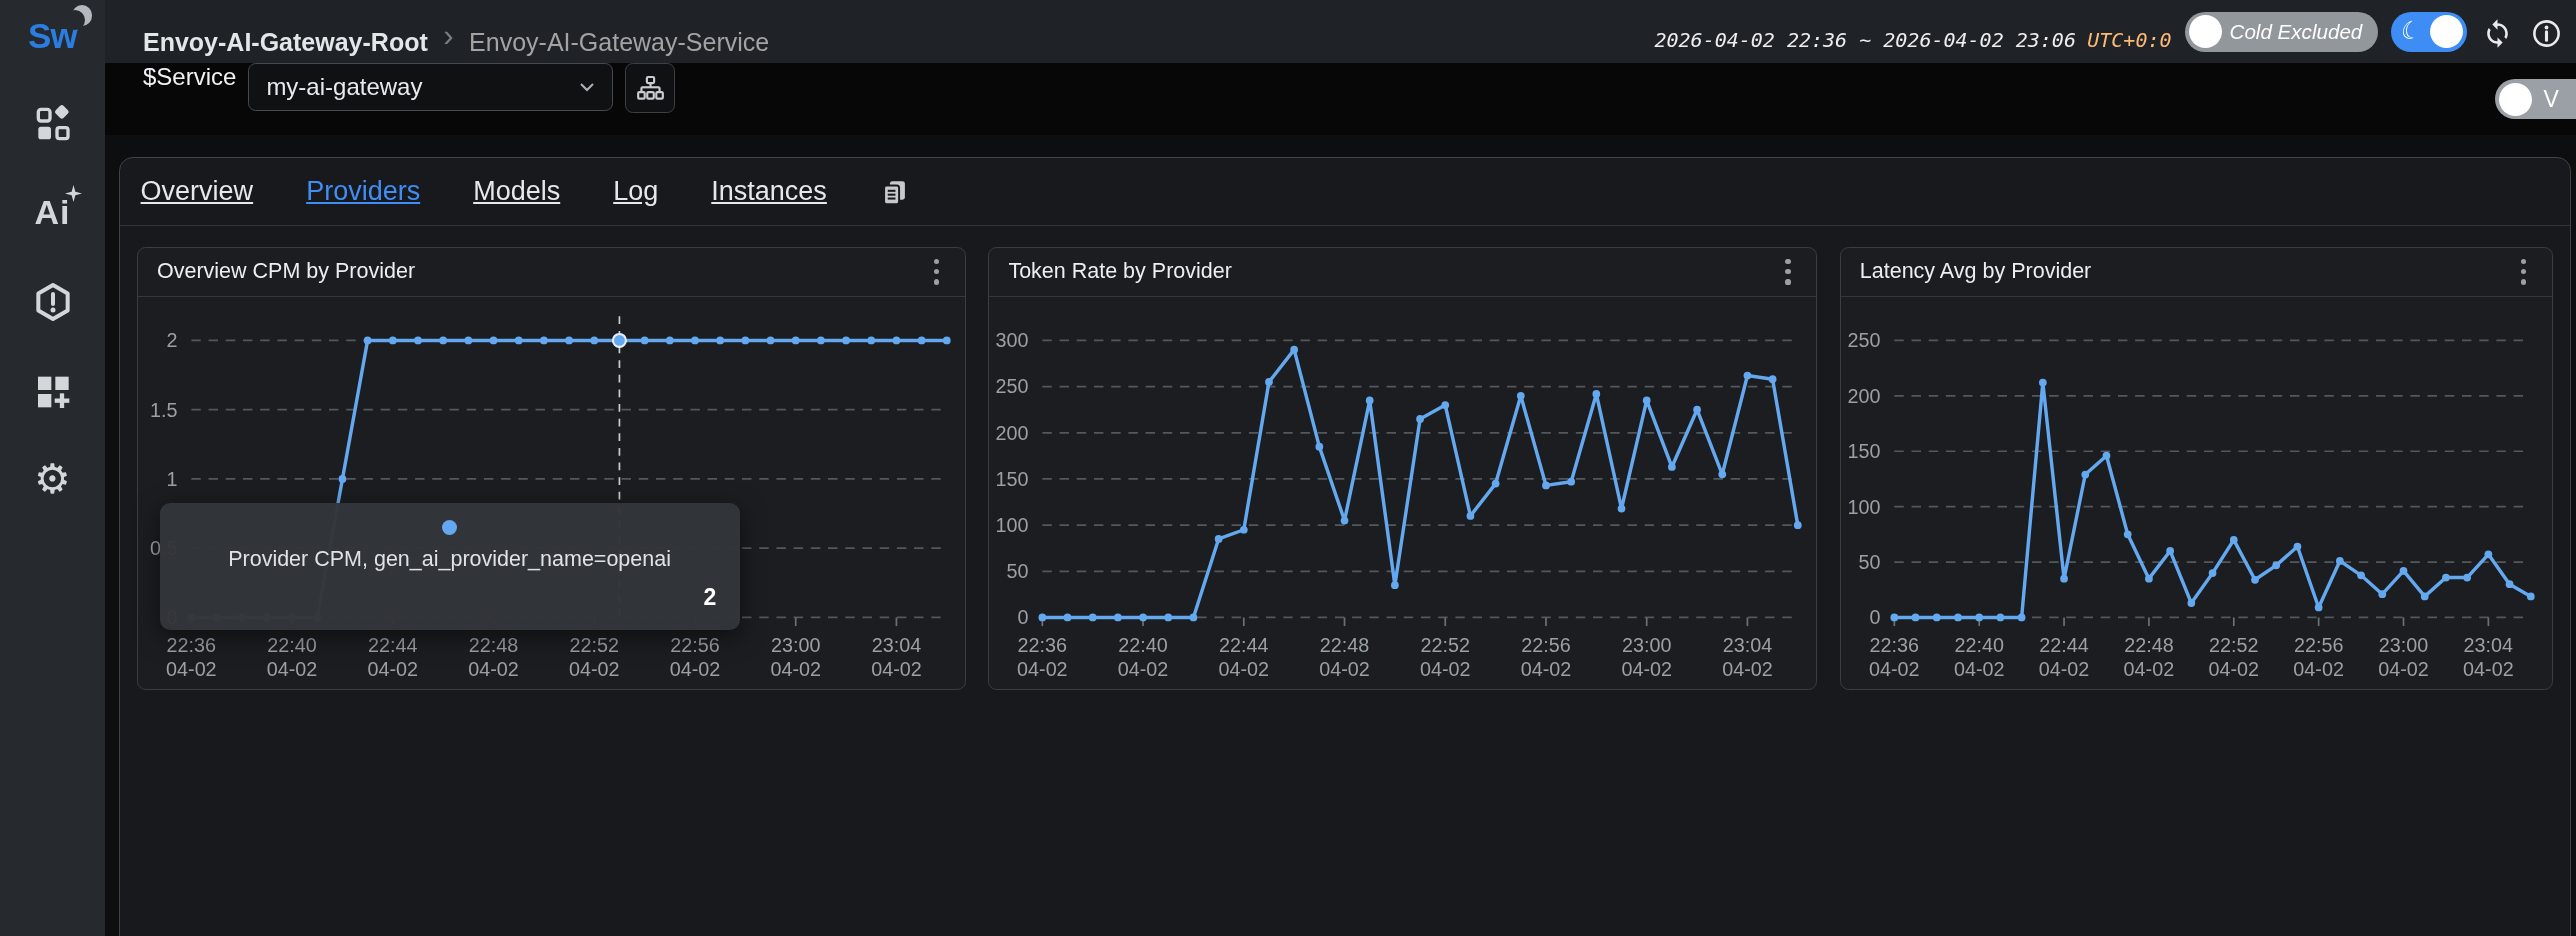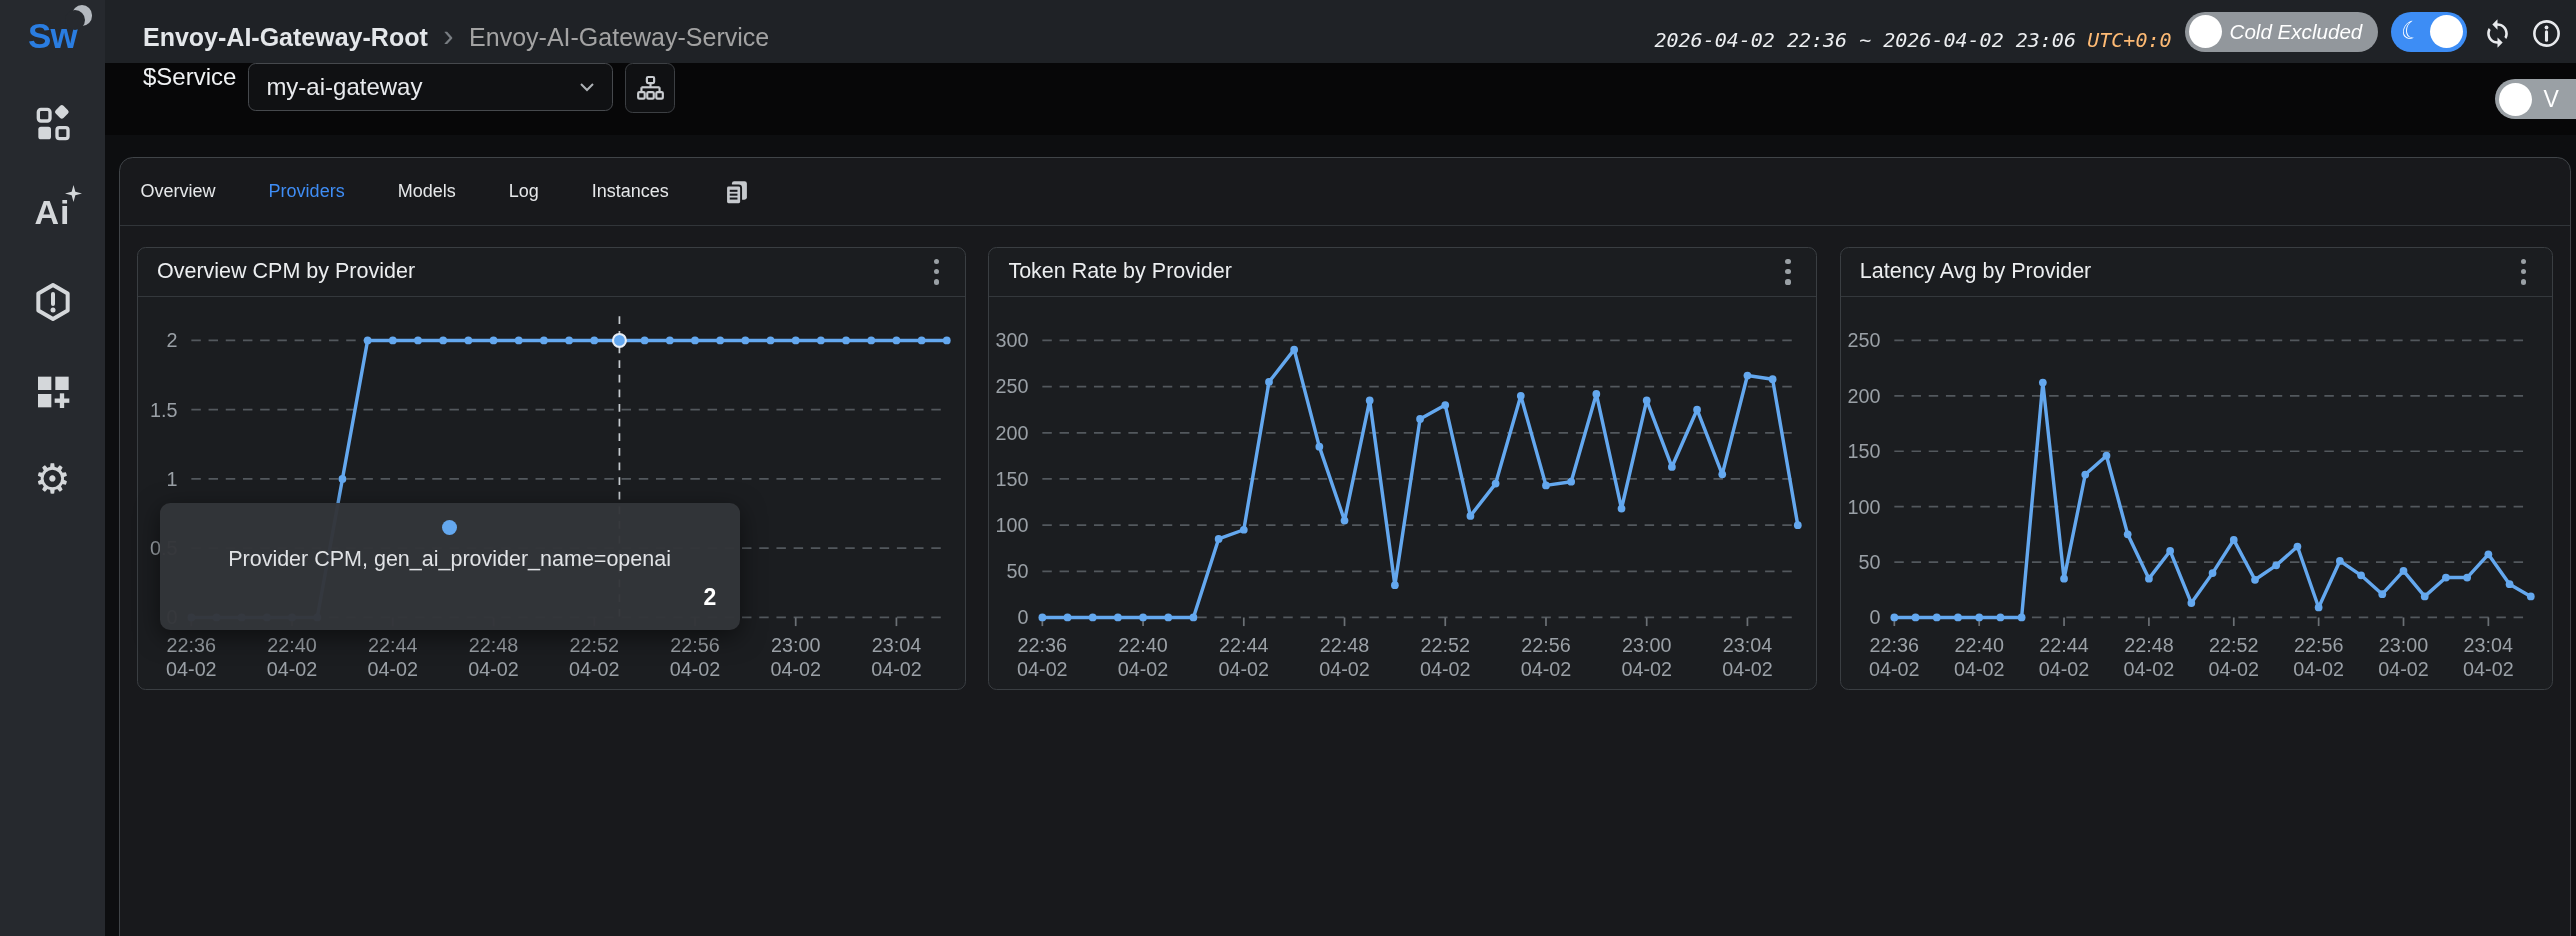--- a/index.html
+++ b/index.html
@@ -23,21 +23,21 @@
   .nav { margin-top:15.5px; display:flex; flex-direction:column; }
   .nav-item { width:105px; height:89px; display:flex; align-items:center; justify-content:center; cursor:pointer; }
   .nav-item svg { display:block; }
   .gear-glyph { font-size:41px; color:#d4d7da; line-height:1; }
   .ai-wrap { position:relative; color:#d4d7da; font-size:34px; font-weight:bold; letter-spacing:0.9px; }
   .ai-wrap svg { position:absolute; top:-8.6px; right:-12px; }
 
   
   .topbar { position:absolute; left:105px; top:0; width:2471px; height:63px;
     background:#1f2226; display:flex; align-items:center; }
-  .breadcrumb { margin-left:38px; display:flex; align-items:center;margin-top:12px; }
+  .breadcrumb { margin-left:38px; display:flex; align-items:flex-end;margin-top:12px; }
   .bc-root { font-size:25px; font-weight:bold; color:#e4e7ea; }
   .bc-sep  { font-size:31px; color:#787d82; margin:0 15.5px 3.4px 15.5px; }
   .bc-cur  { font-size:25px; color:#a3a3a3; }
   .topbar-right { margin-left:auto; display:flex; align-items:flex-end; gap:13px; padding-right:11.2px;font-style:italic; }
   .time-text { font-family:"DejaVu Sans Mono", monospace; font-size:20px; color:#eceef0; white-space:nowrap; }
   .tz-text { font-family:"DejaVu Sans Mono", monospace; font-size:20px; color:#fdba74; margin-left:-1.7px; }
   .pill-cold { height:40px; border-radius:20px; background:#92979c; display:flex; align-items:center;
     gap:7.7px; padding:0 15.5px 0 4.3px; cursor:pointer; }
   .pill-cold .knob { width:33px; height:33px; border-radius:50%; background:#fff; }
   .pill-cold .lbl { font-size:20.6px; color:#fff; white-space:nowrap; }
@@ -60,21 +60,21 @@
   .v-toggle { position:absolute; right:-67px; top:16.3px; width:148px; height:40px; border-radius:20px;
     background:#9aa0a5; display:flex; align-items:center; gap:11.2px; padding-left:4.3px; cursor:pointer; }
   .v-toggle .knob { width:33px; height:33px; border-radius:50%; background:#fff; }
   .v-toggle .lbl { font-size:23px; color:#fff; }
 
   
   .container { position:absolute; left:119px; top:157px; width:2452px; height:817px;
     background:#18191c; border:1.7px solid #404448; border-radius:13.8px; z-index:2; }
   .tabs { height:68px; display:flex; align-items:center; padding-left:20.6px; gap:53px;
     border-bottom:1.7px solid #313539; }
-  .tab { font-size:18px; color:#e6e8ea; cursor:pointer; }
+  .tab { font-size:27px; color:#e6e8ea; cursor:pointer;text-decoration:underline; }
   .tab.active { color:var(--accent, #3f8df5); }
   .tabs .doc-icon { cursor:pointer; display:flex; margin-top:1.7px; }
 
   .panels { display:flex; gap:22.4px; padding:20.6px 17px; }
   .panel { width:829px; flex:none; height:443px; background:#1b1d20; border:1.7px solid #3a3e42;
     border-radius:8.6px; position:relative; }
   .panel:last-child { flex:1; width:auto; }
   .panel-header { height:49px; border-bottom:1.7px solid #34383c; display:flex; align-items:center; padding:0 19px; }
   .panel-title { font-size:21.5px; color:#eceef0; }
   .kebab { margin-left:auto; display:flex; flex-direction:column; gap:5.2px; padding:6.9px; cursor:pointer; }

